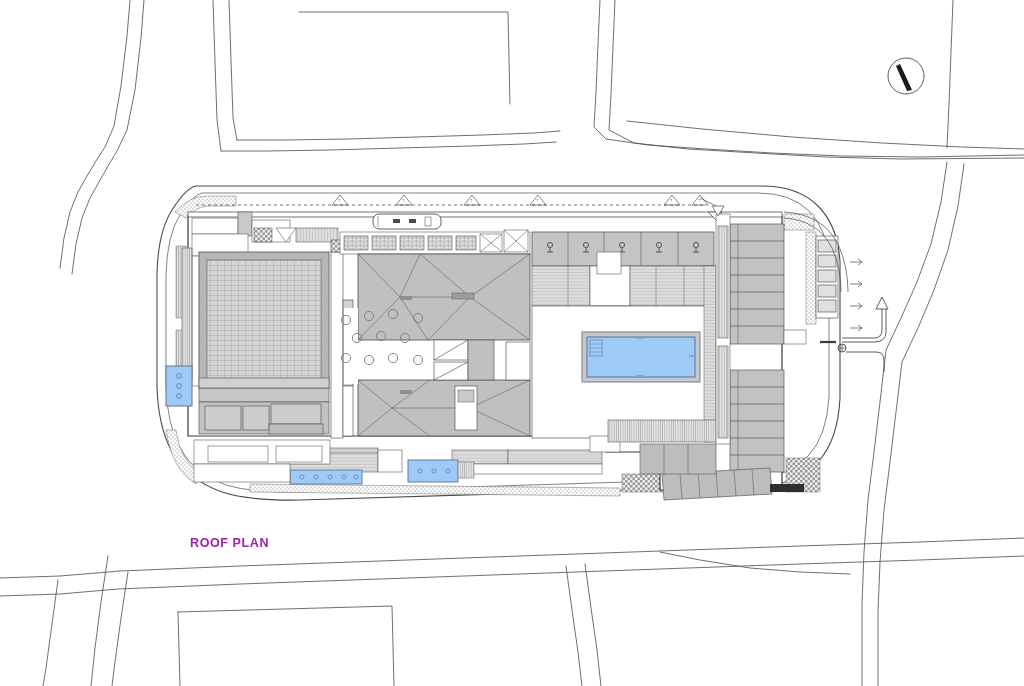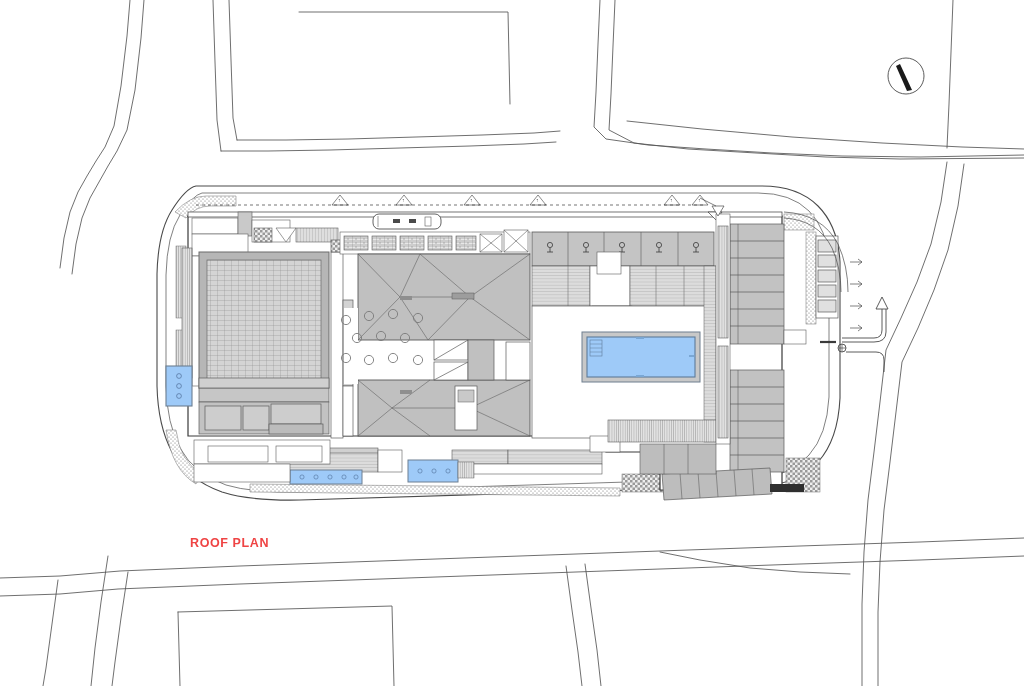--- a/index.html
+++ b/index.html
@@ -27,21 +27,21 @@
     height: 686px;
   }
   #plan-title {
     position: absolute;
     left: 190px;
     top: 536px;
     font-family: "Liberation Sans", sans-serif;
     font-size: 12.5px;
     font-weight: bold;
     letter-spacing: 0.6px;
-    color: #ef4444;
+    color: #a21caf;
     white-space: nowrap;
   }
 </style>
 </head>
 <body>
 
 <div id="plan-root">
 
   <svg id="drawing-canvas" viewBox="0 0 1024 686" xmlns="http://www.w3.org/2000/svg">
     <defs>

